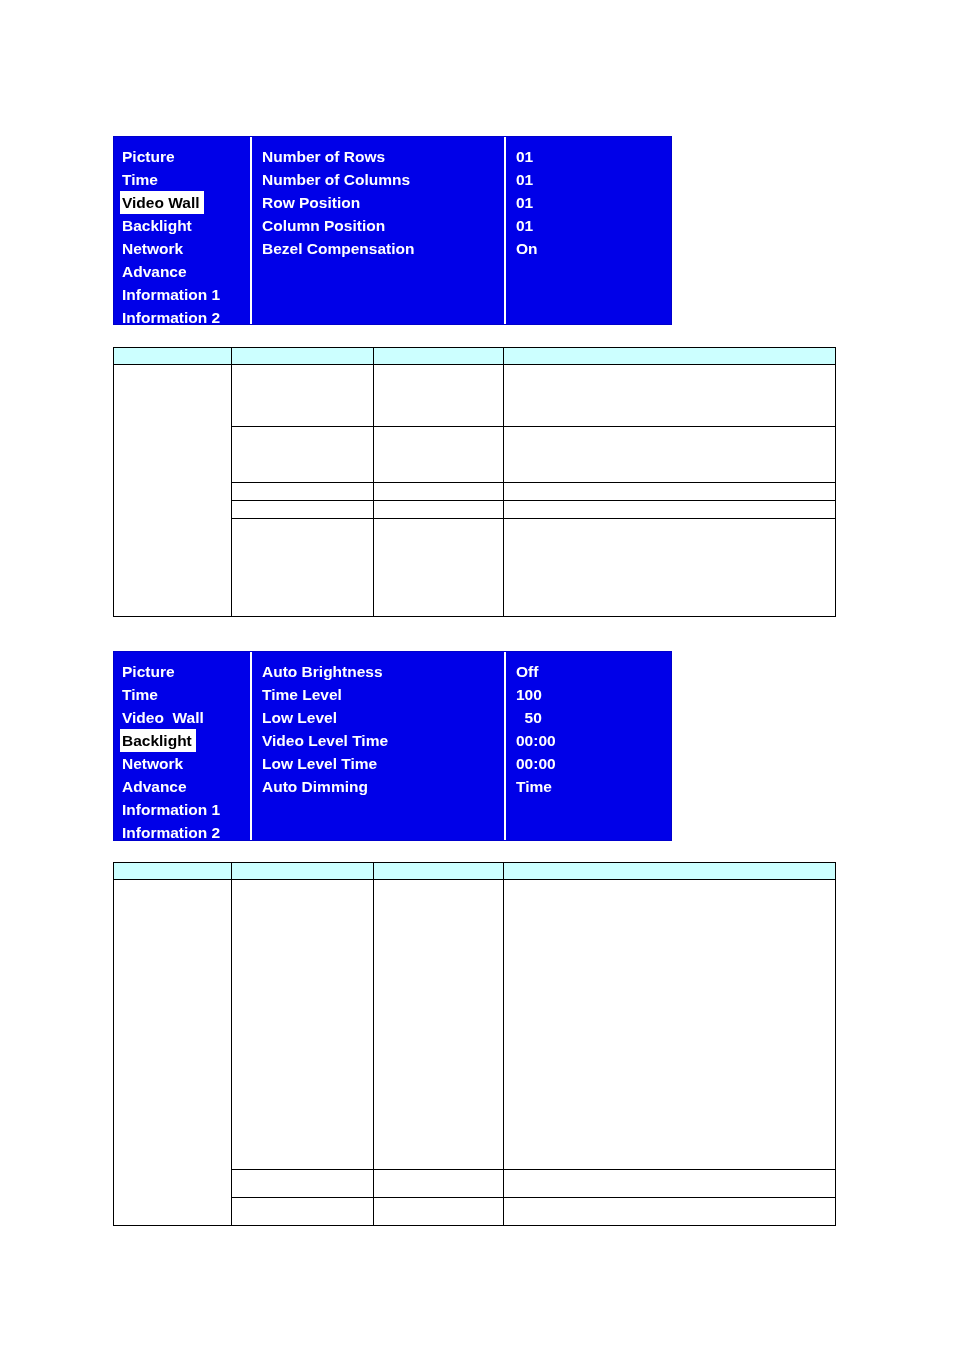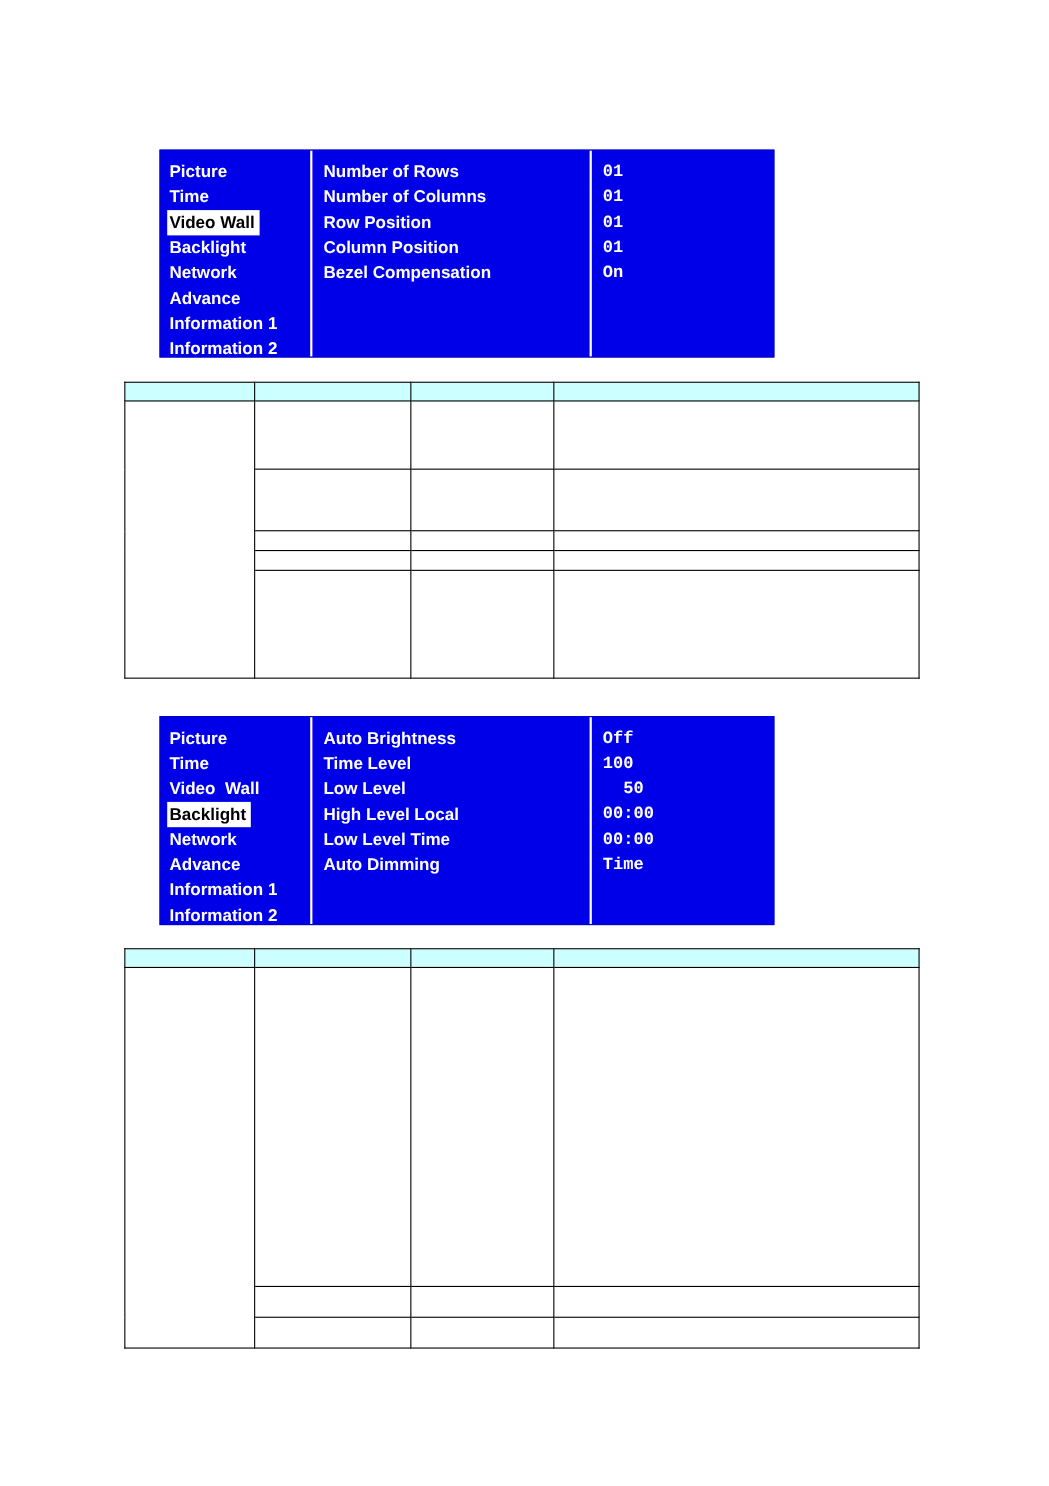--- a/index.html
+++ b/index.html
@@ -15,39 +15,37 @@
     overflow: hidden;
   }
 
   
   .osd {
     position: absolute;
     display: flex;
     background: #0000e8;
     border: 1px solid #0000cc;
     box-sizing: border-box;
-    margin-left: 32px;
   }
   .osd-col-left {
     width: 138px;
     box-sizing: border-box;
     padding: 8px 0 8px 8px;
     border-right: 2px solid #ffffff;
   }
   .osd-col-mid {
     width: 254px;
     box-sizing: border-box;
     padding: 8px 0 8px 10px;
     border-right: 2px solid #ffffff;
   }
   .osd-col-right {
     flex: 1;
     box-sizing: border-box;
     padding: 8px 0 8px 10px;
-    font-family: Liberation Mono, monospace;
   }
   .osd-item {
     color: #ffffff;
     font-weight: bold;
     font-size: 15.5px;
     line-height: 23px;
     white-space: pre;
   }
   .osd-item.selected {
     background: #ffffff;
@@ -165,21 +163,21 @@
     <div><span class="osd-item selected">Backlight</span></div>
     <div><span class="osd-item">Network</span></div>
     <div><span class="osd-item">Advance</span></div>
     <div><span class="osd-item">Information 1</span></div>
     <div><span class="osd-item">Information 2</span></div>
   </div>
   <div class="osd-col-mid">
     <div class="osd-item">Auto Brightness</div>
     <div class="osd-item">Time Level</div>
     <div class="osd-item">Low Level</div>
-    <div class="osd-item">High Level Local</div>
+    <div class="osd-item">Video Level Time</div>
     <div class="osd-item">Low Level Time</div>
     <div class="osd-item">Auto Dimming</div>
   </div>
   <div class="osd-col-right">
     <div class="osd-value">Off</div>
     <div class="osd-value">100</div>
     <div class="osd-value">  50</div>
     <div class="osd-value">00:00</div>
     <div class="osd-value">00:00</div>
     <div class="osd-value">Time</div>

